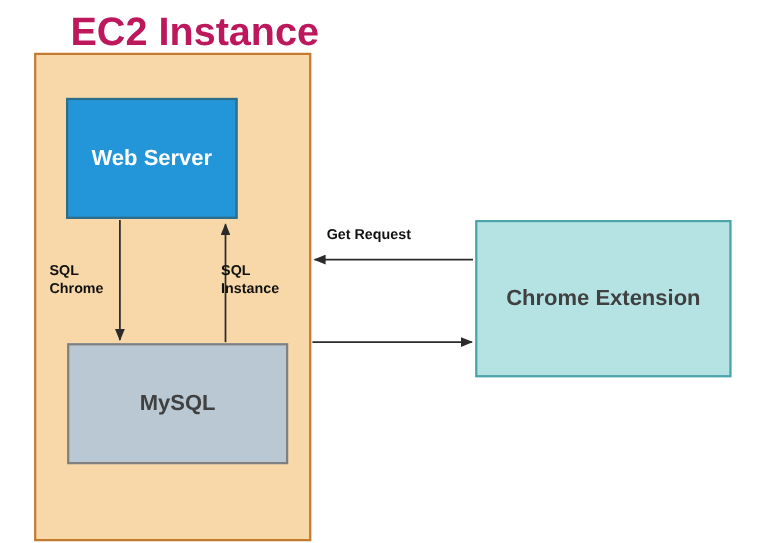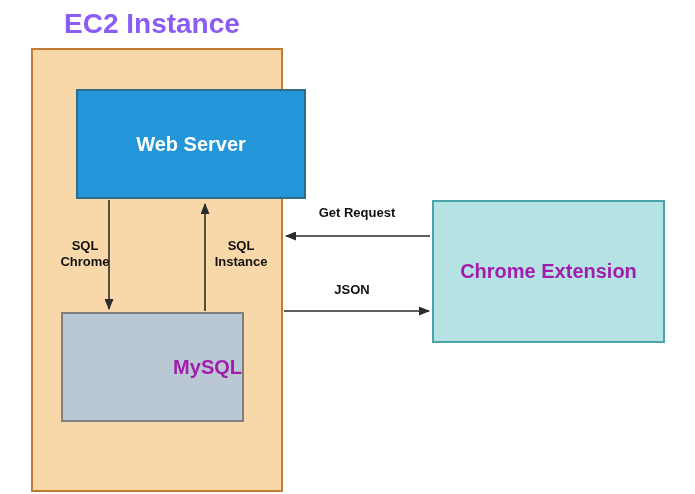--- a/index.html
+++ b/index.html
@@ -12,23 +12,23 @@
     position: relative;
     width: 695px;
     height: 494px;
     background: #ffffff;
     overflow: hidden;
   }
   .diagram-title {
     position: absolute;
     left: 64px;
     top: 8px;
-    font-size: 28px;
+    font-size: 36px;
     font-weight: bold;
-    color: #8b5cf6;
+    color: #be185d;
     white-space: nowrap;
   }
   .node {
     position: absolute;
     box-sizing: border-box;
     display: flex;
     align-items: center;
     justify-content: center;
     text-align: center;
   }
@@ -36,71 +36,69 @@
     left: 31px;
     top: 48px;
     width: 252px;
     height: 444px;
     background: var(--ec2-fill, #F8D8A8);
     border: 2px solid var(--ec2-border, #C27B30);
   }
   .web-server-box {
     left: 60px;
     top: 89px;
-    width: 230px;
+    width: 156px;
     height: 110px;
     background: var(--web-server-fill, #2296D8);
     border: 2px solid var(--web-server-border, #2F6C87);
-    margin-left: 16px;
   }
   .web-server-box .node-label {
     color: var(--web-server-text, #FFFFFF);
   }
   .mysql-box {
     left: 61px;
     top: 312px;
-    width: 183px;
+    width: 201px;
     height: 110px;
     background: var(--mysql-fill, #B9C8D2);
     border: 2px solid var(--mysql-border, #808080);
-    justify-content: flex-end;
   }
   .chrome-box {
     left: 432px;
     top: 200px;
     width: 233px;
     height: 143px;
     background: var(--chrome-fill, #B5E3E4);
     border: 2px solid var(--chrome-border, #4BA4A9);
   }
   .node-label {
     font-size: 20px;
     font-weight: bold;
-    color: #a21caf;
+    color: #404040;
     white-space: nowrap;
   }
   .arrows-layer {
     position: absolute;
     left: 0;
     top: 0;
     pointer-events: none;
   }
   .arrows-layer line {
     stroke: var(--arrow-color, #2B2B2B);
     stroke-width: 1.6;
   }
   .arrows-layer polygon {
     fill: var(--arrow-color, #2B2B2B);
   }
   .edge-label {
     position: absolute;
     font-size: 13px;
     font-weight: bold;
     color: #111111;
-    text-align: center;
+    text-align: left;
     line-height: 16px;
     white-space: nowrap;
   }
   .sql-query-label  { left: 45px;  top: 238px; width: 80px; }
   .sql-response-label { left: 201px; top: 238px; width: 80px; }
   .get-request-label { left: 297px; top: 205px; width: 120px; }
   .json-label { left: 292px; top: 282px; width: 120px; }
 </style>
 </head>
 <body>
@@ -140,15 +138,14 @@
     <div>Chrome</div>
   </div>
 
   <div class="edge-label sql-response-label">
     <div>SQL</div>
     <div>Instance</div>
   </div>
 
   <div class="edge-label get-request-label">Get Request</div>
 
-  <div class="edge-label json-label">JSON</div>
 
 </div>
 
 </body></html>

